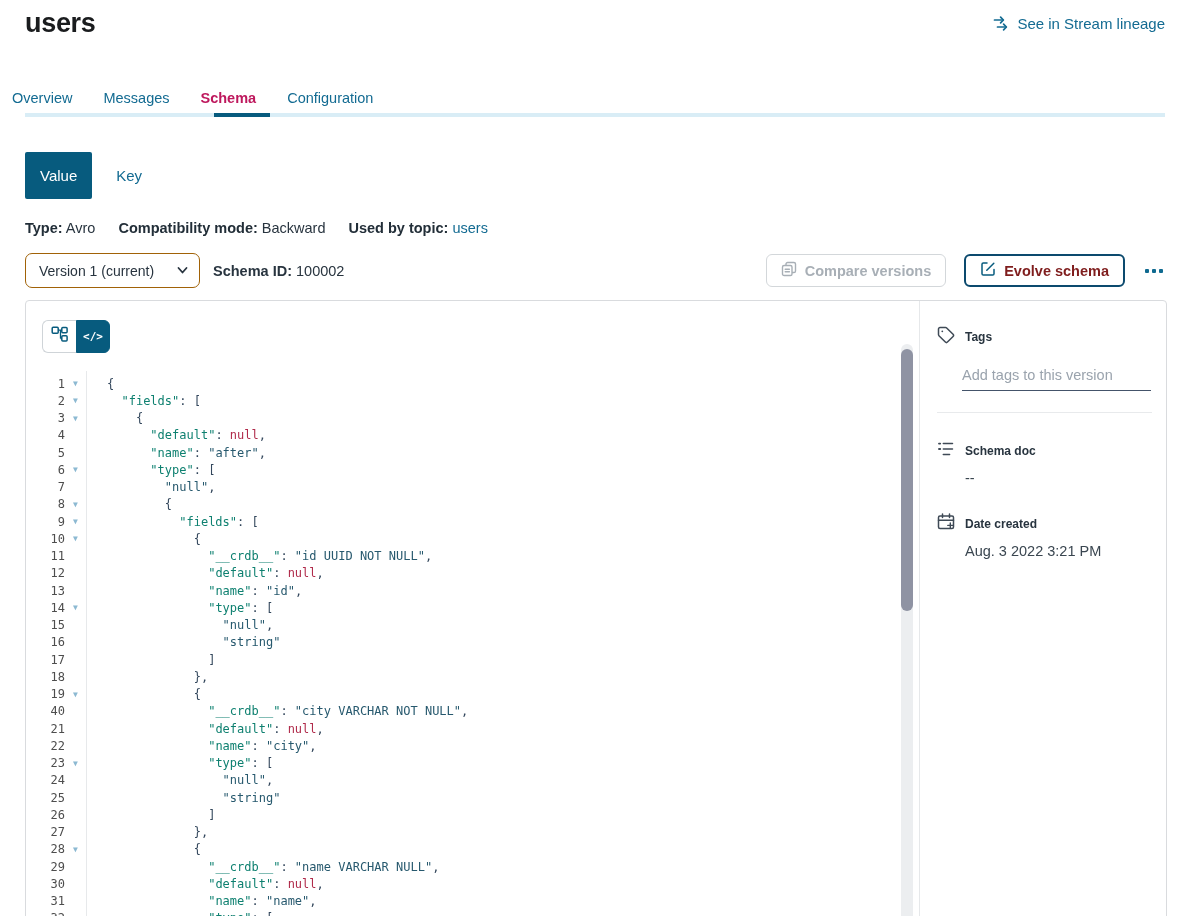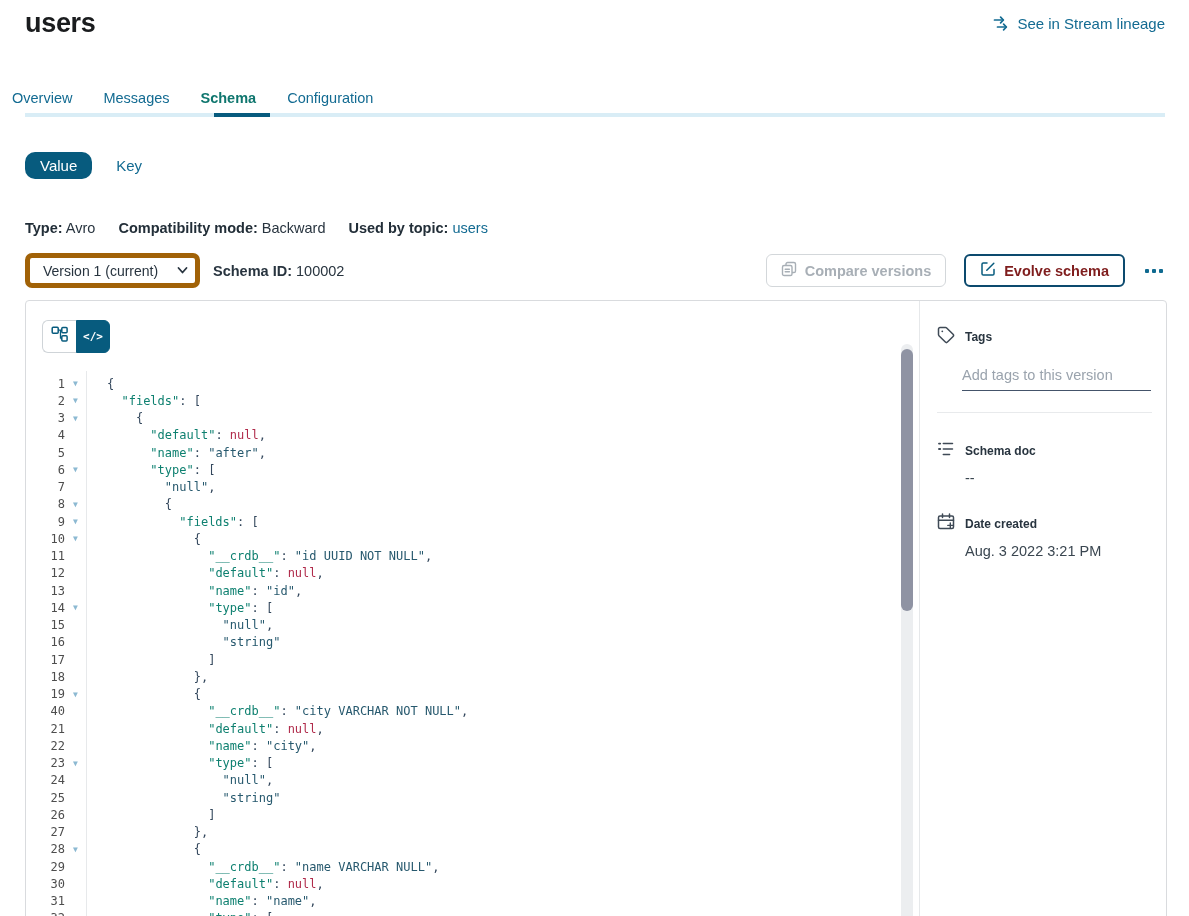--- a/index.html
+++ b/index.html
@@ -8,38 +8,38 @@
   .page { position: relative; width: 1189px; height: 916px; overflow: hidden; background: #fff; }
 
   
   .page-title { position: absolute; left: 25px; top: 8px; font-size: 27px; font-weight: 800; color: #1a1c1e; letter-spacing: -0.3px; }
   .lineage-link { position: absolute; right: 24px; top: 15px; display: flex; align-items: center; gap: 7px; color: #136b92; font-size: 15px; font-weight: 400; cursor: pointer; }
   .lineage-link svg { display: block; }
 
   
   .tab-bar { position: absolute; left: 12px; top: 90px; display: flex; gap: 31px; }
   .tab { font-size: 14.5px; font-weight: 500; color: #136b92; padding-bottom: 12px; cursor: pointer; }
-  .tab.active { color: #0f766e; font-weight: 600; }
+  .tab.active { color: #be185d; font-weight: 600; }
   .tab-underline { position: absolute; left: 25px; top: 113px; width: 1140px; height: 4px; background: #d9edf6; }
   .tab-indicator { position: absolute; top: 0; height: 4px; background: #075b7e; }
 
   
   .vk-toggle { position: absolute; left: 25px; top: 152px; display: flex; align-items: center; gap: 24px; }
-  .value-btn { background: #075b7e; color: #fff; font-size: 15px; font-weight: 500; padding: 5px 15px; border: none; border-radius: 10px; cursor: pointer; font-family: inherit; }
+  .value-btn { background: #075b7e; color: #fff; font-size: 15px; font-weight: 500; padding: 15px 15px; border: none; border-radius: 2px; cursor: pointer; font-family: inherit; }
   .key-btn { background: none; border: none; color: #136b92; font-size: 15px; font-weight: 500; cursor: pointer; font-family: inherit; }
 
   
   .meta-row { position: absolute; left: 25px; top: 220px; display: flex; gap: 23px; font-size: 14.5px; color: #28343f; }
   .meta-item b { font-weight: 700; color: #222e38; }
   .meta-link { color: #136b92; cursor: pointer; }
 
   
   .controls-row { position: absolute; left: 25px; top: 253px; right: 24px; height: 35px; display: flex; align-items: center; }
   .select-wrap { position: relative; width: 175px; height: 35px; }
-  .version-select { width: 100%; height: 100%; appearance: none; -webkit-appearance: none; border: 5px solid #a16207; border-radius: 7px; background: #fff; font-family: inherit; font-size: 14px; color: #28343f; padding: 0 30px 0 13px; cursor: pointer; }
+  .version-select { width: 100%; height: 100%; appearance: none; -webkit-appearance: none; border: 1px solid #a16207; border-radius: 7px; background: #fff; font-family: inherit; font-size: 14px; color: #28343f; padding: 0 30px 0 13px; cursor: pointer; }
   .select-wrap svg { position: absolute; right: 11px; top: 11px; pointer-events: none; }
   .schema-id { margin-left: 13px; font-size: 14.5px; color: #28343f; }
   .schema-id b { font-weight: 700; }
   .controls-right { margin-left: auto; display: flex; align-items: center; gap: 18px; }
   .btn { display: flex; align-items: center; gap: 8px; height: 33px; padding: 0 14px; border-radius: 6px; background: #fff; font-family: inherit; font-size: 14.5px; font-weight: 600; cursor: pointer; }
   .btn-disabled { border: 1px solid #d3d7da; color: #a8afb6; cursor: default; align-items: center; }
   .btn-primary-outline { border: 2px solid #0c4a6e; color: #7f1d1d; }
   .more-btn { display: flex; gap: 3px; background: none; border: none; padding: 4px 2px; cursor: pointer; }
   .more-btn i { width: 4px; height: 4px; border-radius: 1px; background: #0f6a90; }
 

